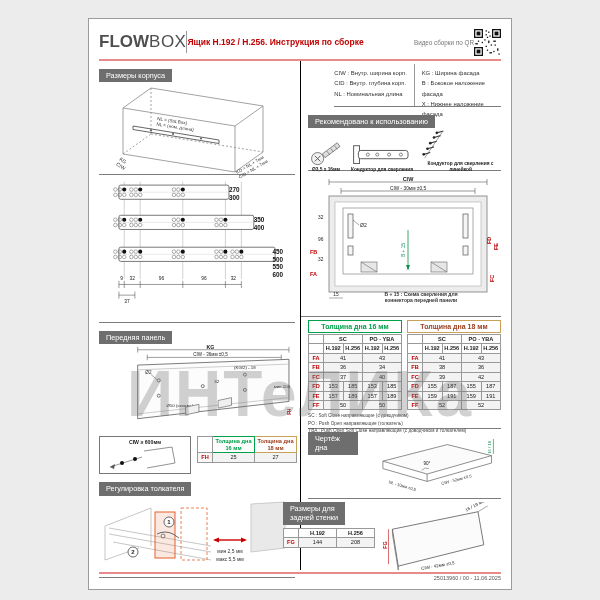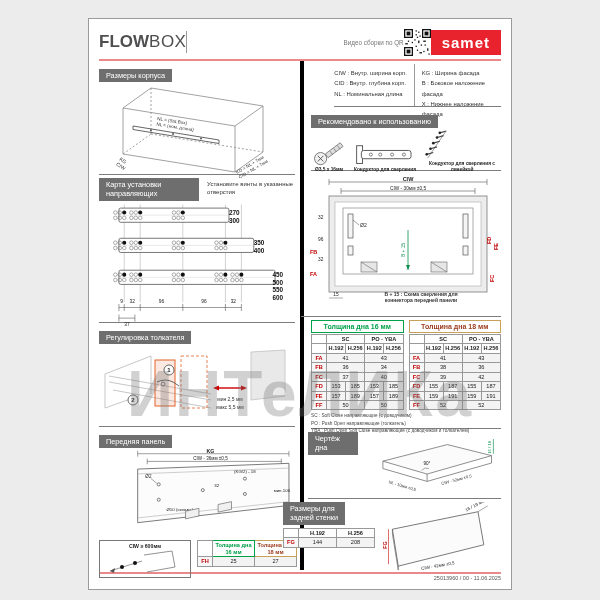--- a/index.html
+++ b/index.html
@@ -10,21 +10,21 @@
   .logo{font-size:17px;color:#4f4f51;white-space:nowrap;}
   .logo b{font-weight:800;}
   .logo span{font-weight:300;letter-spacing:.5px;}
   .vline{width:1px;height:22px;background:#9a9a9a;flex:none;}
   .title{color:#c00000;font-weight:700;font-size:8.5px;}
   .qrcap{font-size:6.3px;color:#777;margin-left:auto;white-space:nowrap;}
   .qr{width:27px;height:27px;flex:none;}
   .brand{background:#e8232e;color:#fff;font-weight:700;font-size:15px;padding:4px 11px;letter-spacing:1px;flex:none;}
   
   .cols{display:flex;flex:1;min-height:0;}
-  .colL{width:196px;border-right:4px solid #000000;padding-right:5px;display:flex;flex-direction:column;flex:none;}
+  .colL{width:196px;border-right:1px solid #000000;padding-right:5px;display:flex;flex-direction:column;flex:none;}
   .colR{flex:1;padding-left:7px;display:flex;flex-direction:column;min-width:0;align-items:flex-end;}
   .sec{border-bottom:1.5px solid #7d7d7d;position:relative;box-sizing:border-box;padding-top:3px;flex:none;}
   .sec.last{border-bottom:none;}
   .chip{display:inline-block;background:#6e6e6e;color:#fff;font-size:7.3px;padding:2px 7px;line-height:1.3;}
   .chip2{max-width:86px;}
   svg{display:block;}
   svg text{font-family:"Liberation Sans",sans-serif;}
   
   .sL1{height:114px;} .sL2{height:148px;} .sL3{height:104px;} .sL4{flex:1;}
   .sR1{height:46px;} .sR2{height:64px;} .sR3{height:146px;} .sR4{height:112px;} .sR5{height:70px;} .sR6{flex:1;margin-left:11px;}
@@ -73,20 +73,21 @@
 </head>
 <body>
 
 <div class="page">
 
   <div class="wm">ИНТеЛИКа</div>
 
   <div class="hdr">
     <div class="logo"><b>FLOW</b><span>BOX</span></div>
     <div class="vline"></div>
+    <div class="title">Ящик H.192 / H.256. Инструкция по сборке</div>
     <div class="qrcap">Видео сборки по QR</div>
     <svg class="qr" viewBox="0 0 21 21">
       <rect x="0" y="0" width="21" height="21" fill="#fff"></rect>
       <g fill="#111">
         <rect x="0" y="0" width="7" height="7"></rect>
           <rect x="14" y="0" width="7" height="7"></rect>
           <rect x="0" y="14" width="7" height="7"></rect>
         <rect x="9" y="1" width="1" height="1"></rect>
           <rect x="11" y="2" width="1" height="1"></rect>
           <rect x="9" y="4" width="1" height="1"></rect>
@@ -111,21 +112,20 @@
           <rect x="1" y="1" width="5" height="5"></rect>
           <rect x="15" y="1" width="5" height="5"></rect>
           <rect x="1" y="15" width="5" height="5"></rect>
         </g>
       <g fill="#111">
           <rect x="2" y="2" width="3" height="3"></rect>
           <rect x="16" y="2" width="3" height="3"></rect>
           <rect x="2" y="16" width="3" height="3"></rect>
         </g>
     </svg>
-    <div class="brand">samet</div>
   </div>
 
   <div class="cols">
 
     <div class="colL">
 
       <div class="sec sL1">
         <div class="chip">Размеры корпуса</div>
         <svg viewBox="0 0 190 96" width="190" height="96">
           <g stroke="#8a8a8a" stroke-width="0.8" fill="none">
@@ -156,24 +156,20 @@
           <text transform="translate(58,38) rotate(9)" font-size="4.6" fill="#333">
             <tspan x="0" y="0">NL = (Std.Box)</tspan><tspan x="0" y="5.5">NL = (ном. длина)</tspan>
           </text>
           <text transform="translate(138,92) rotate(-30)" font-size="4.6" fill="#333">
             <tspan x="0" y="0">KD = NL + 7мм</tspan><tspan x="0" y="5.5">CID = NL + 7мм</tspan>
           </text>
         </svg>
       </div>
 
       <div class="sec sL2">
-        <div class="chiprow">
-          <div class="chip chip2">Карта установки направляющих</div>
-          <div class="note">Установите винты в указанные отверстия</div>
-        </div>
         <svg id="rail-svg" viewBox="0 0 196 142" width="196" height="126">
             <line x1="16" y1="4" x2="16" y2="114" stroke="#999" stroke-width="0.5"></line>
             <line x1="34" y1="4" x2="34" y2="114" stroke="#999" stroke-width="0.5"></line>
             <line x1="82" y1="4" x2="82" y2="114" stroke="#999" stroke-width="0.5"></line>
             <line x1="130" y1="4" x2="130" y2="114" stroke="#999" stroke-width="0.5"></line>
             <line x1="148" y1="4" x2="148" y2="114" stroke="#999" stroke-width="0.5"></line>
             <rect x="10" y="8" width="124" height="16" rx="2" fill="#fff" stroke="#555" stroke-width="0.9"></rect>
             <line x1="10" y1="16" x2="134" y2="16" stroke="#ccc" stroke-width="0.5"></line>
             <circle cx="6" cy="13" r="2" fill="none" stroke="#666" stroke-width="0.6"></circle>
             <circle cx="11" cy="13" r="2" fill="none" stroke="#666" stroke-width="0.6"></circle>
@@ -271,53 +267,20 @@
             <text x="58" y="114.5" font-size="5.5" fill="#222" text-anchor="middle">96</text>
             <text x="106" y="114.5" font-size="5.5" fill="#222" text-anchor="middle">96</text>
             <text x="139" y="114.5" font-size="5.5" fill="#222" text-anchor="middle">32</text>
             <line x1="10" y1="132" x2="28" y2="132" stroke="#444" stroke-width="0.6"></line>
             <line x1="10" y1="128" x2="10" y2="136" stroke="#444" stroke-width="0.6"></line>
             <line x1="28" y1="128" x2="28" y2="136" stroke="#444" stroke-width="0.6"></line>
             <text x="19" y="141" font-size="5.5" fill="#222" text-anchor="middle">37</text>
           </svg>
       </div>
 
-      <div class="sec sL3">
-        <div class="chip">Регулировка толкателя</div>
-        <svg viewBox="0 0 190 84" width="190" height="84">
-          <g stroke="#b8b8b8" stroke-width="0.8" fill="none">
-            <polyline points="6,30 52,12 52,50"></polyline>
-            <polyline points="6,30 6,64 40,52"></polyline>
-            <line x1="10" y1="38" x2="112" y2="56"></line>
-            <line x1="10" y1="32" x2="112" y2="50"></line>
-            <line x1="14" y1="46" x2="112" y2="64"></line>
-          </g>
-          <polygon points="152,8 186,6 186,52 152,56" fill="#e9e9e9" stroke="#c0c0c0" stroke-width="0.8"></polygon>
-          <rect x="56" y="16" width="20" height="46" fill="rgba(230,100,50,0.15)" stroke="#e2622a" stroke-width="1"></rect>
-          <rect x="82" y="12" width="26" height="52" fill="none" stroke="#e2622a" stroke-width="0.8" stroke-dasharray="3,2"></rect>
-          <path d="M58,38 q8,-4 16,0 l6,4" stroke="#666" stroke-width="1" fill="none"></path>
-          <circle cx="64" cy="40" r="2" stroke="#666" fill="none" stroke-width="0.8"></circle>
-          <g>
-            <circle cx="70" cy="26" r="5" fill="#fff" stroke="#444" stroke-width="0.8"></circle>
-            <text x="70" y="28.2" font-size="6" font-weight="bold" text-anchor="middle" fill="#222">1</text>
-          </g>
-          <g>
-            <circle cx="34" cy="56" r="5" fill="#fff" stroke="#444" stroke-width="0.8"></circle>
-            <text x="34" y="58.2" font-size="6" font-weight="bold" text-anchor="middle" fill="#222">2</text>
-          </g>
-          <g>
-            <line x1="116" y1="44" x2="146" y2="44" stroke="#cc0000" stroke-width="1.4"></line>
-            <polygon points="114,44 120,41.5 120,46.5" fill="#cc0000"></polygon>
-            <polygon points="148,44 142,41.5 142,46.5" fill="#cc0000"></polygon>
-          </g>
-          <text x="131" y="57" font-size="5" text-anchor="middle" fill="#333">мин 2,5 мм</text>
-          <text x="131" y="65" font-size="5" text-anchor="middle" fill="#333">макс 5,5 мм</text>
-        </svg>
-      </div>
-
       <div class="sec sL4 last">
         <div class="chip">Передняя панель</div>
         <svg viewBox="0 0 198 94" width="198" height="90">
           <g stroke="#555" stroke-width="0.6">
             <line x1="36" y1="6" x2="194" y2="6"></line>
               <line x1="36" y1="3" x2="36" y2="9"></line>
               <line x1="194" y1="3" x2="194" y2="9"></line>
             <line x1="46" y1="14" x2="186" y2="14"></line>
               <line x1="46" y1="11" x2="46" y2="17"></line>
               <line x1="186" y1="11" x2="186" y2="17"></line>
@@ -371,20 +334,53 @@
                   </tr>
                   <tr>
                     <td class="rlabel">FH</td>
                     <td class="val">25</td>
                     <td class="val">27</td>
                   </tr>
                 </tbody>
               </table>
             </div>
         </div>
+      </div>
+
+      <div class="sec sL3">
+        <div class="chip">Регулировка толкателя</div>
+        <svg viewBox="0 0 190 84" width="190" height="84">
+          <g stroke="#b8b8b8" stroke-width="0.8" fill="none">
+            <polyline points="6,30 52,12 52,50"></polyline>
+            <polyline points="6,30 6,64 40,52"></polyline>
+            <line x1="10" y1="38" x2="112" y2="56"></line>
+            <line x1="10" y1="32" x2="112" y2="50"></line>
+            <line x1="14" y1="46" x2="112" y2="64"></line>
+          </g>
+          <polygon points="152,8 186,6 186,52 152,56" fill="#e9e9e9" stroke="#c0c0c0" stroke-width="0.8"></polygon>
+          <rect x="56" y="16" width="20" height="46" fill="rgba(230,100,50,0.15)" stroke="#e2622a" stroke-width="1"></rect>
+          <rect x="82" y="12" width="26" height="52" fill="none" stroke="#e2622a" stroke-width="0.8" stroke-dasharray="3,2"></rect>
+          <path d="M58,38 q8,-4 16,0 l6,4" stroke="#666" stroke-width="1" fill="none"></path>
+          <circle cx="64" cy="40" r="2" stroke="#666" fill="none" stroke-width="0.8"></circle>
+          <g>
+            <circle cx="70" cy="26" r="5" fill="#fff" stroke="#444" stroke-width="0.8"></circle>
+            <text x="70" y="28.2" font-size="6" font-weight="bold" text-anchor="middle" fill="#222">1</text>
+          </g>
+          <g>
+            <circle cx="34" cy="56" r="5" fill="#fff" stroke="#444" stroke-width="0.8"></circle>
+            <text x="34" y="58.2" font-size="6" font-weight="bold" text-anchor="middle" fill="#222">2</text>
+          </g>
+          <g>
+            <line x1="116" y1="44" x2="146" y2="44" stroke="#cc0000" stroke-width="1.4"></line>
+            <polygon points="114,44 120,41.5 120,46.5" fill="#cc0000"></polygon>
+            <polygon points="148,44 142,41.5 142,46.5" fill="#cc0000"></polygon>
+          </g>
+          <text x="131" y="57" font-size="5" text-anchor="middle" fill="#333">мин 2,5 мм</text>
+          <text x="131" y="65" font-size="5" text-anchor="middle" fill="#333">макс 5,5 мм</text>
+        </svg>
       </div>
     </div>
 
     <div class="colR">
 
       <div class="sec sR1">
         <div class="lgwrap">
           <div class="lg">
             <div>CIW :  Внутр. ширина корп.</div>
             <div>CID :  Внутр. глубина корп.</div>

